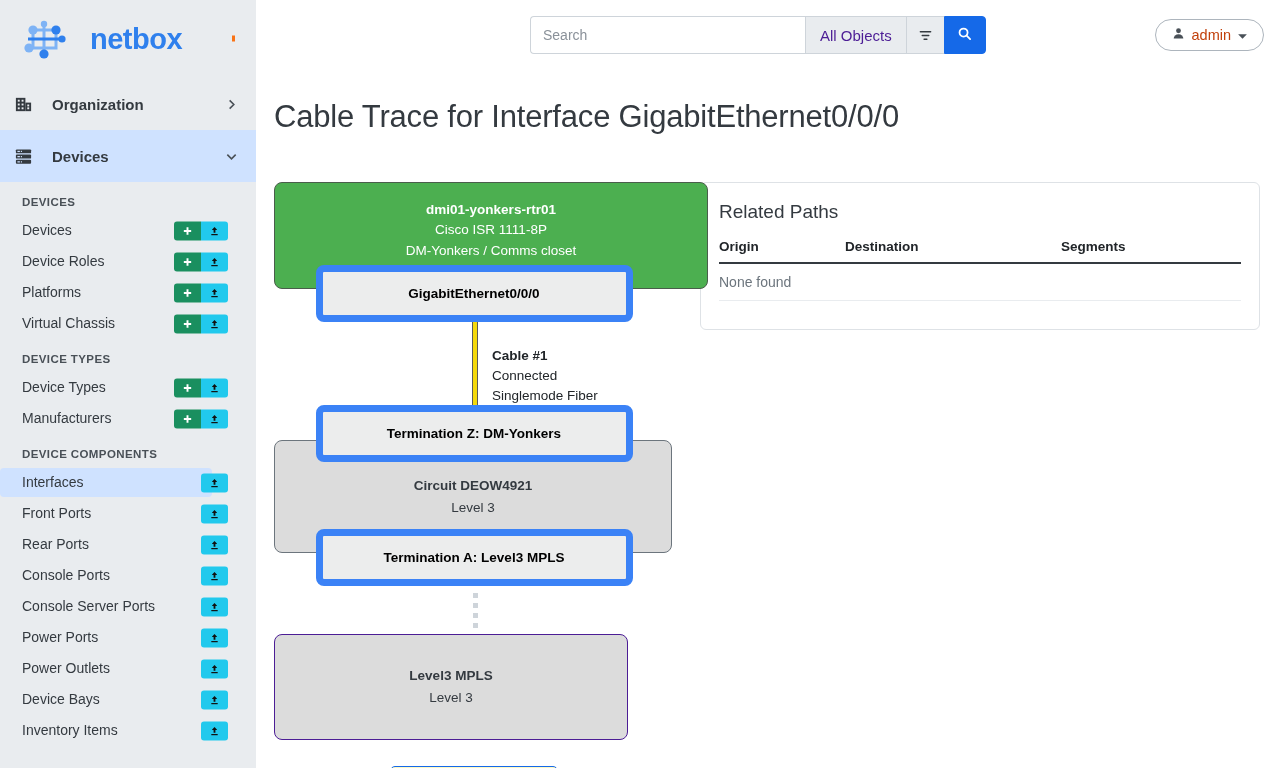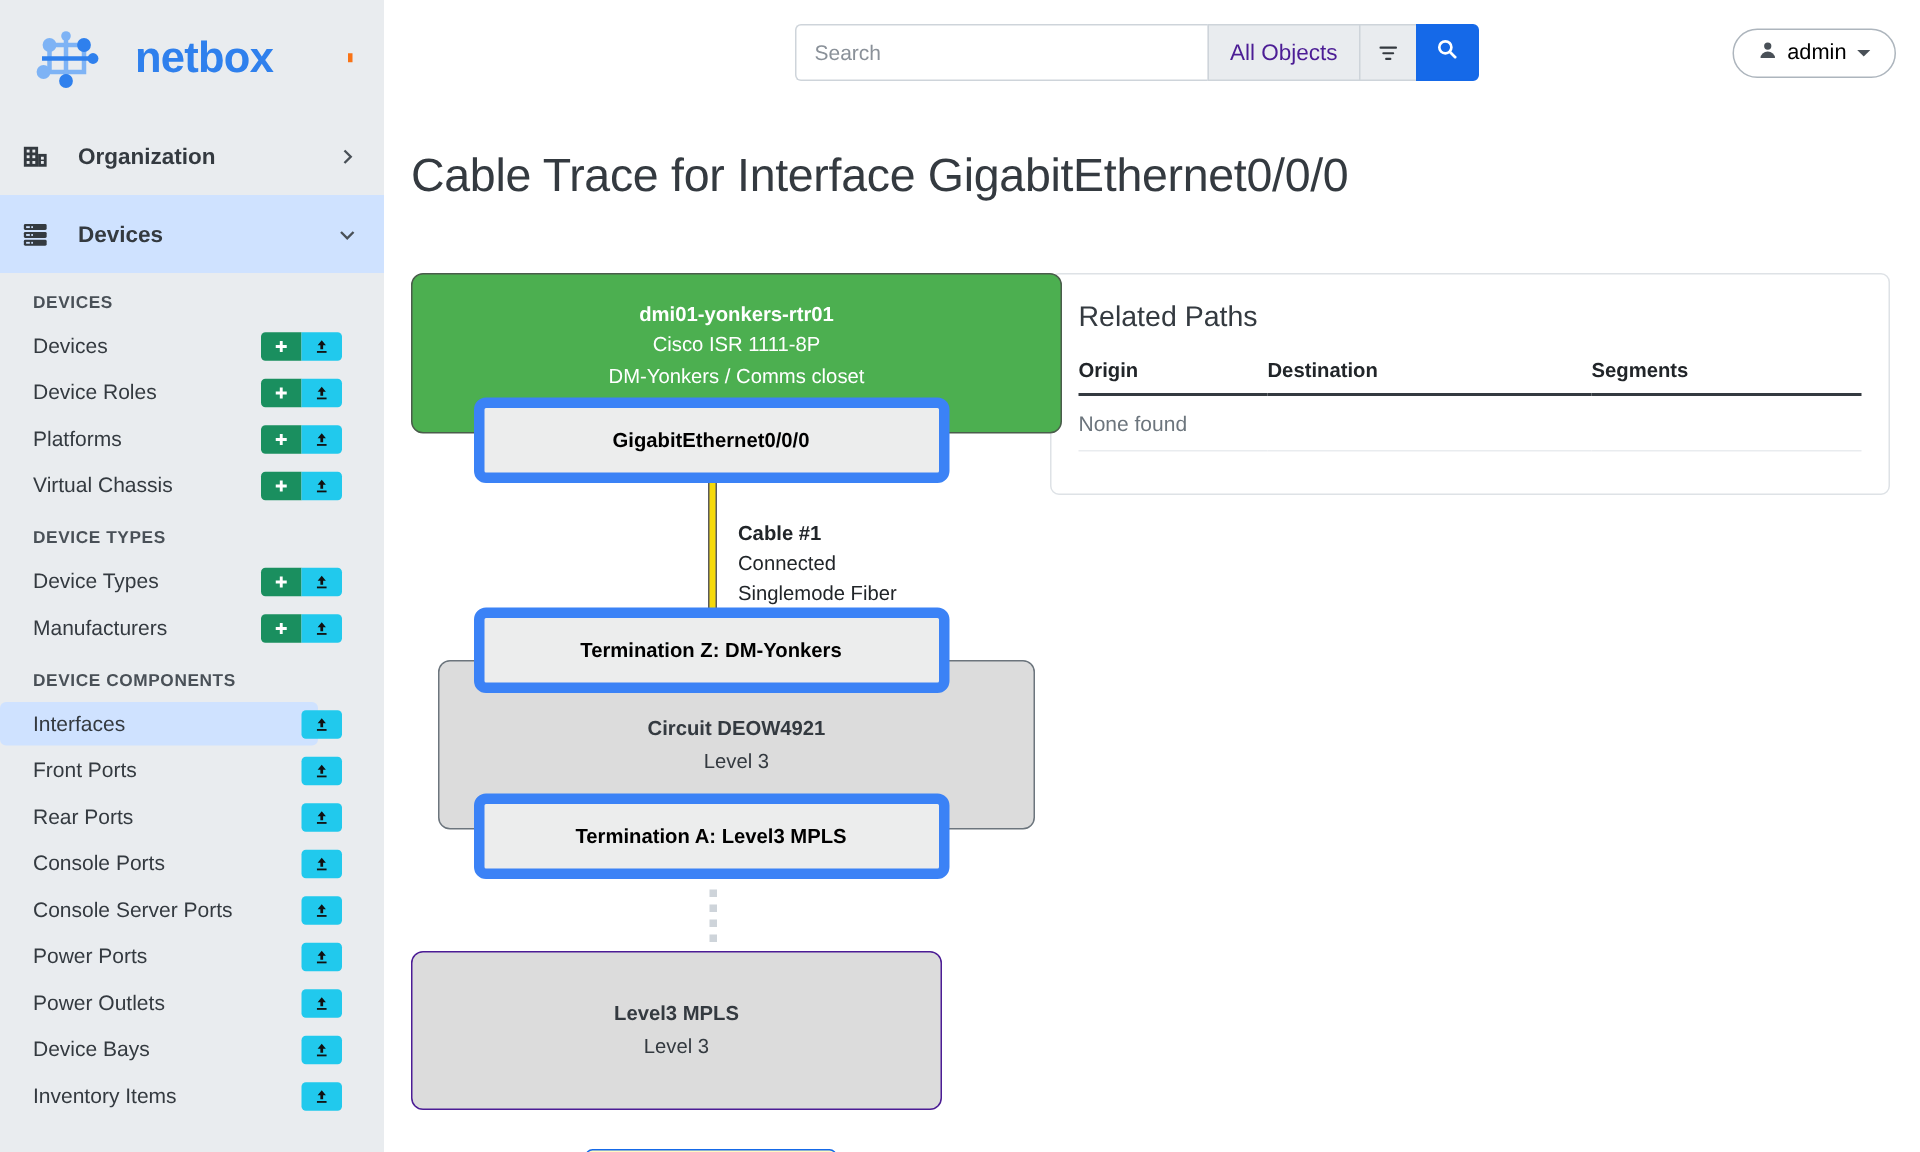--- a/index.html
+++ b/index.html
@@ -150,21 +150,21 @@
     border-radius: 0 4px 4px 0;
     cursor: pointer;
   }
   .user-btn {
     margin-left: auto;
     display: flex; align-items: center; gap: 7px;
     border: 1px solid #adb5bd;
     border-radius: 18px;
     padding: 7px 16px;
     font-size: 14.5px;
-    color: #000000;
+    color: #c2410c;
     cursor: pointer;
     background: #fff;
   }
 
   .page-title {
     font-size: 31px;
     font-weight: 400;
     color: #343a40;
     padding: 8px 0 0 18px;
     letter-spacing: -0.2px;
@@ -229,21 +229,20 @@
     width: 398px;
     background: #dcdcdc;
     border: 1px solid #6c757d;
     border-radius: 8px;
     text-align: center;
     color: #343a40;
     padding: 34px 10px;
     margin-top: -22px;
     position: relative;
     z-index: 1;
-    margin-left: 18px;
   }
   .circuit-box .c1 { font-size: 13.5px; font-weight: 700; line-height: 1.6; }
   .circuit-box .c2 { font-size: 13.5px; font-weight: 400; line-height: 1.6; }
 
   .term-overlap-top { margin: -24px auto -22px; }
   .term-overlap-bot { margin: -24px auto 0; }
 
   .dot-conn {
     height: 48px;
     display: flex; flex-direction: column; align-items: center;

